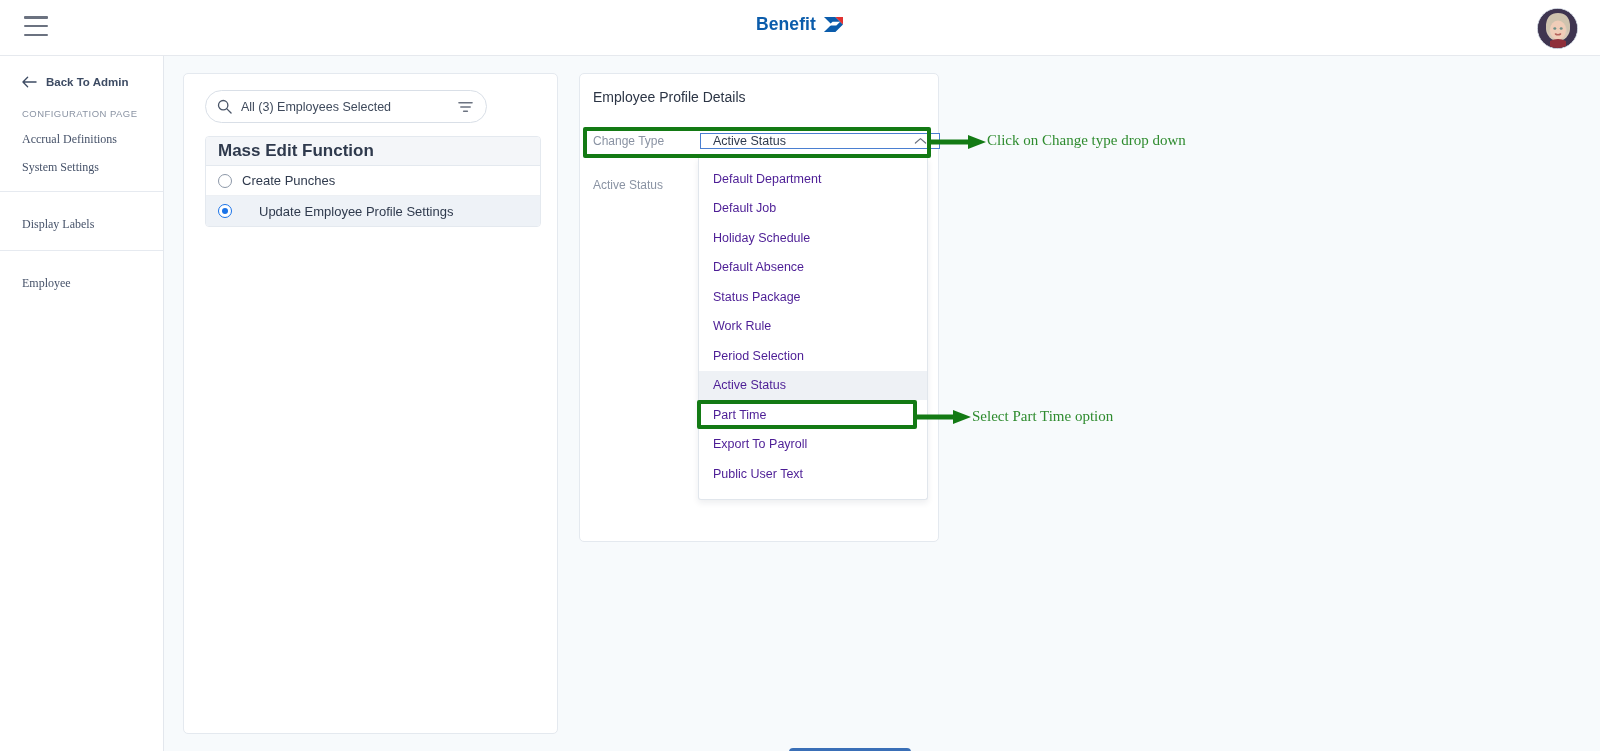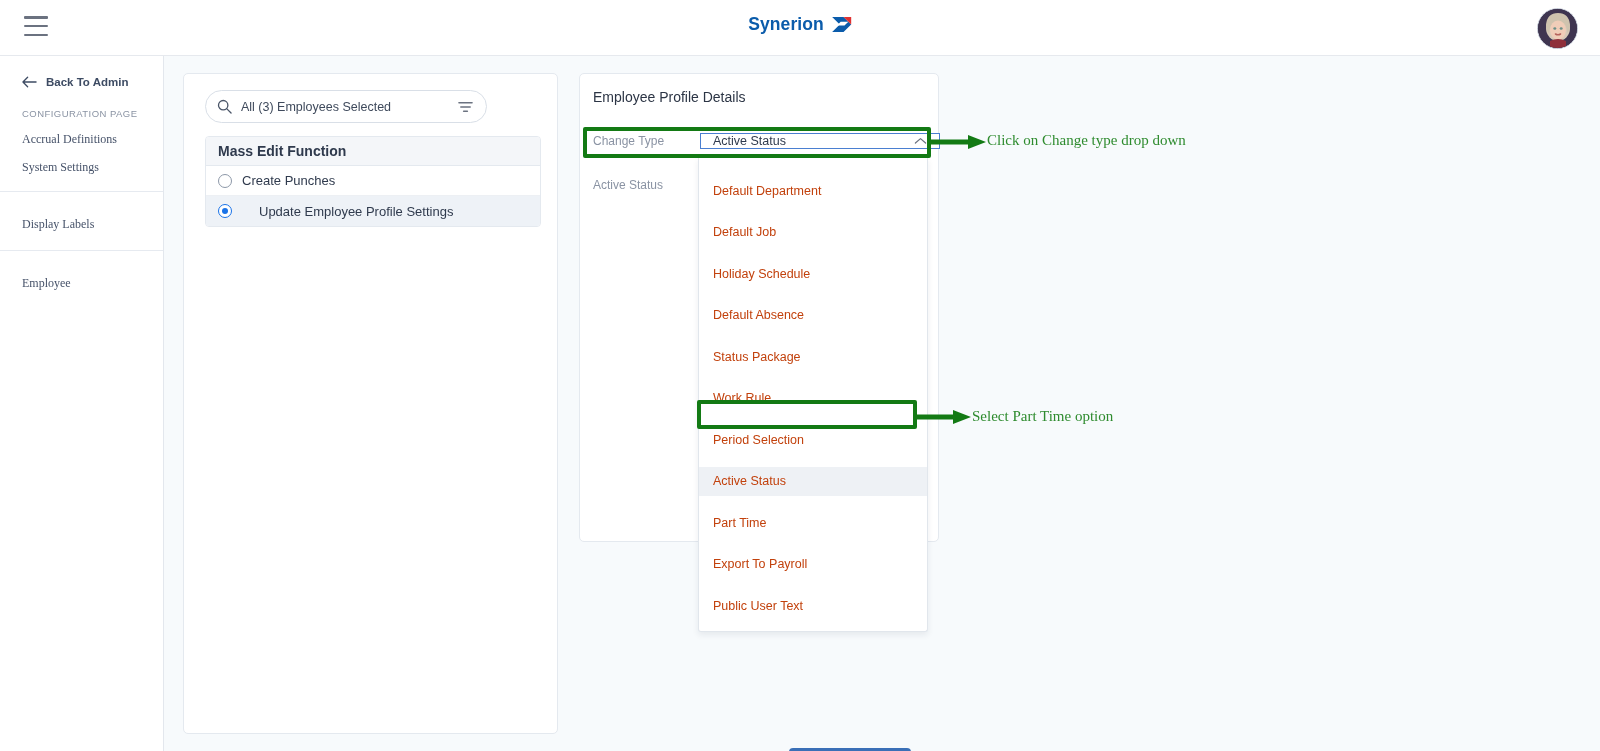--- a/index.html
+++ b/index.html
@@ -85,21 +85,21 @@
   .filter-icon { position: absolute; right: 13px; top: 9px; width: 15px; height: 14px; display:block; cursor:pointer; }
 
   
   .me-card {
     position: absolute; left: 21px; top: 62px; width: 336px;
     border: 1px solid #e4e9ef; border-radius: 4px; overflow: hidden;
   }
   .me-head {
     height: 29px; background: #f4f6f9; border-bottom: 1px solid #e4e9ef;
     display: flex; align-items: center; padding-left: 12px;
-    font-size: 14px; font-weight: bold; color: #2f3a4d;
+    font-size: 17px; font-weight: bold; color: #2f3a4d;
   }
   .me-row {
     height: 30px; display: flex; align-items: center; padding-left: 12px;
     border-bottom: 1px solid #edf0f4; background: #fff; cursor: pointer;
   }
   .me-row.selected { background: #eef2f7; border-bottom: none; gap: 17px; }
   .radio {
     width: 14px; height: 14px; border-radius: 50%;
     border: 1.6px solid #8d98a8; background: #fff; flex: 0 0 auto;
     position: relative;
@@ -140,21 +140,21 @@
   
   .dropdown {
     position: absolute; left: 118px; top: 84px; width: 230px;
     background: #fff; border: 1px solid #e1e6ec;
     border-top: none; border-radius: 0 0 3px 3px;
     box-shadow: 0 3px 6px rgba(22,35,60,.08);
     padding: 6px 0 10px 0; z-index: 20;
   }
   .dd-item {
     height: 29.5px; display: flex; align-items: center; padding-left: 14px;
-    font-size: 12.5px; color: #c2410c; cursor: pointer; margin-top: 12px;
+    font-size: 12.5px; color: #4c1d95; cursor: pointer;
   }
   .dd-item.highlight { background: #eef1f5; }
 
   
   .next-btn {
     position: absolute; left: 209px; top: 674px; width: 122px; height: 29px;
     background: #3a6fb7; border: none; border-radius: 4px; cursor: pointer;
     color: #fff; font-size: 12px; font-weight: bold;
     font-family: "Liberation Sans", sans-serif;
   }
@@ -184,21 +184,21 @@
 <div id="app">
 
   <div class="topbar">
     <div class="hamburger">
       <span></span>
       <span></span>
       <span></span>
     </div>
 
     <div class="brand">
-      <span class="brand-text">Synerion</span>
+      <span class="brand-text">Benefit</span>
       <svg class="brand-mark" viewBox="0 0 22 20">
         <path d="M1 2 L13 2 L21 10 L13 18 L1 18 L9 10 Z" fill="#0b5cab"></path>
         <path d="M13 2 L21 2 L21 10 Z" fill="#e03131"></path>
         <path d="M10 7 L18 7 L14 11 L6 11 Z" fill="#ffffff"></path>
       </svg>
     </div>
 
     <div class="avatar">
       <svg viewBox="0 0 40 40" width="40" height="40">
         <rect width="40" height="40" fill="#3f3550"></rect>

